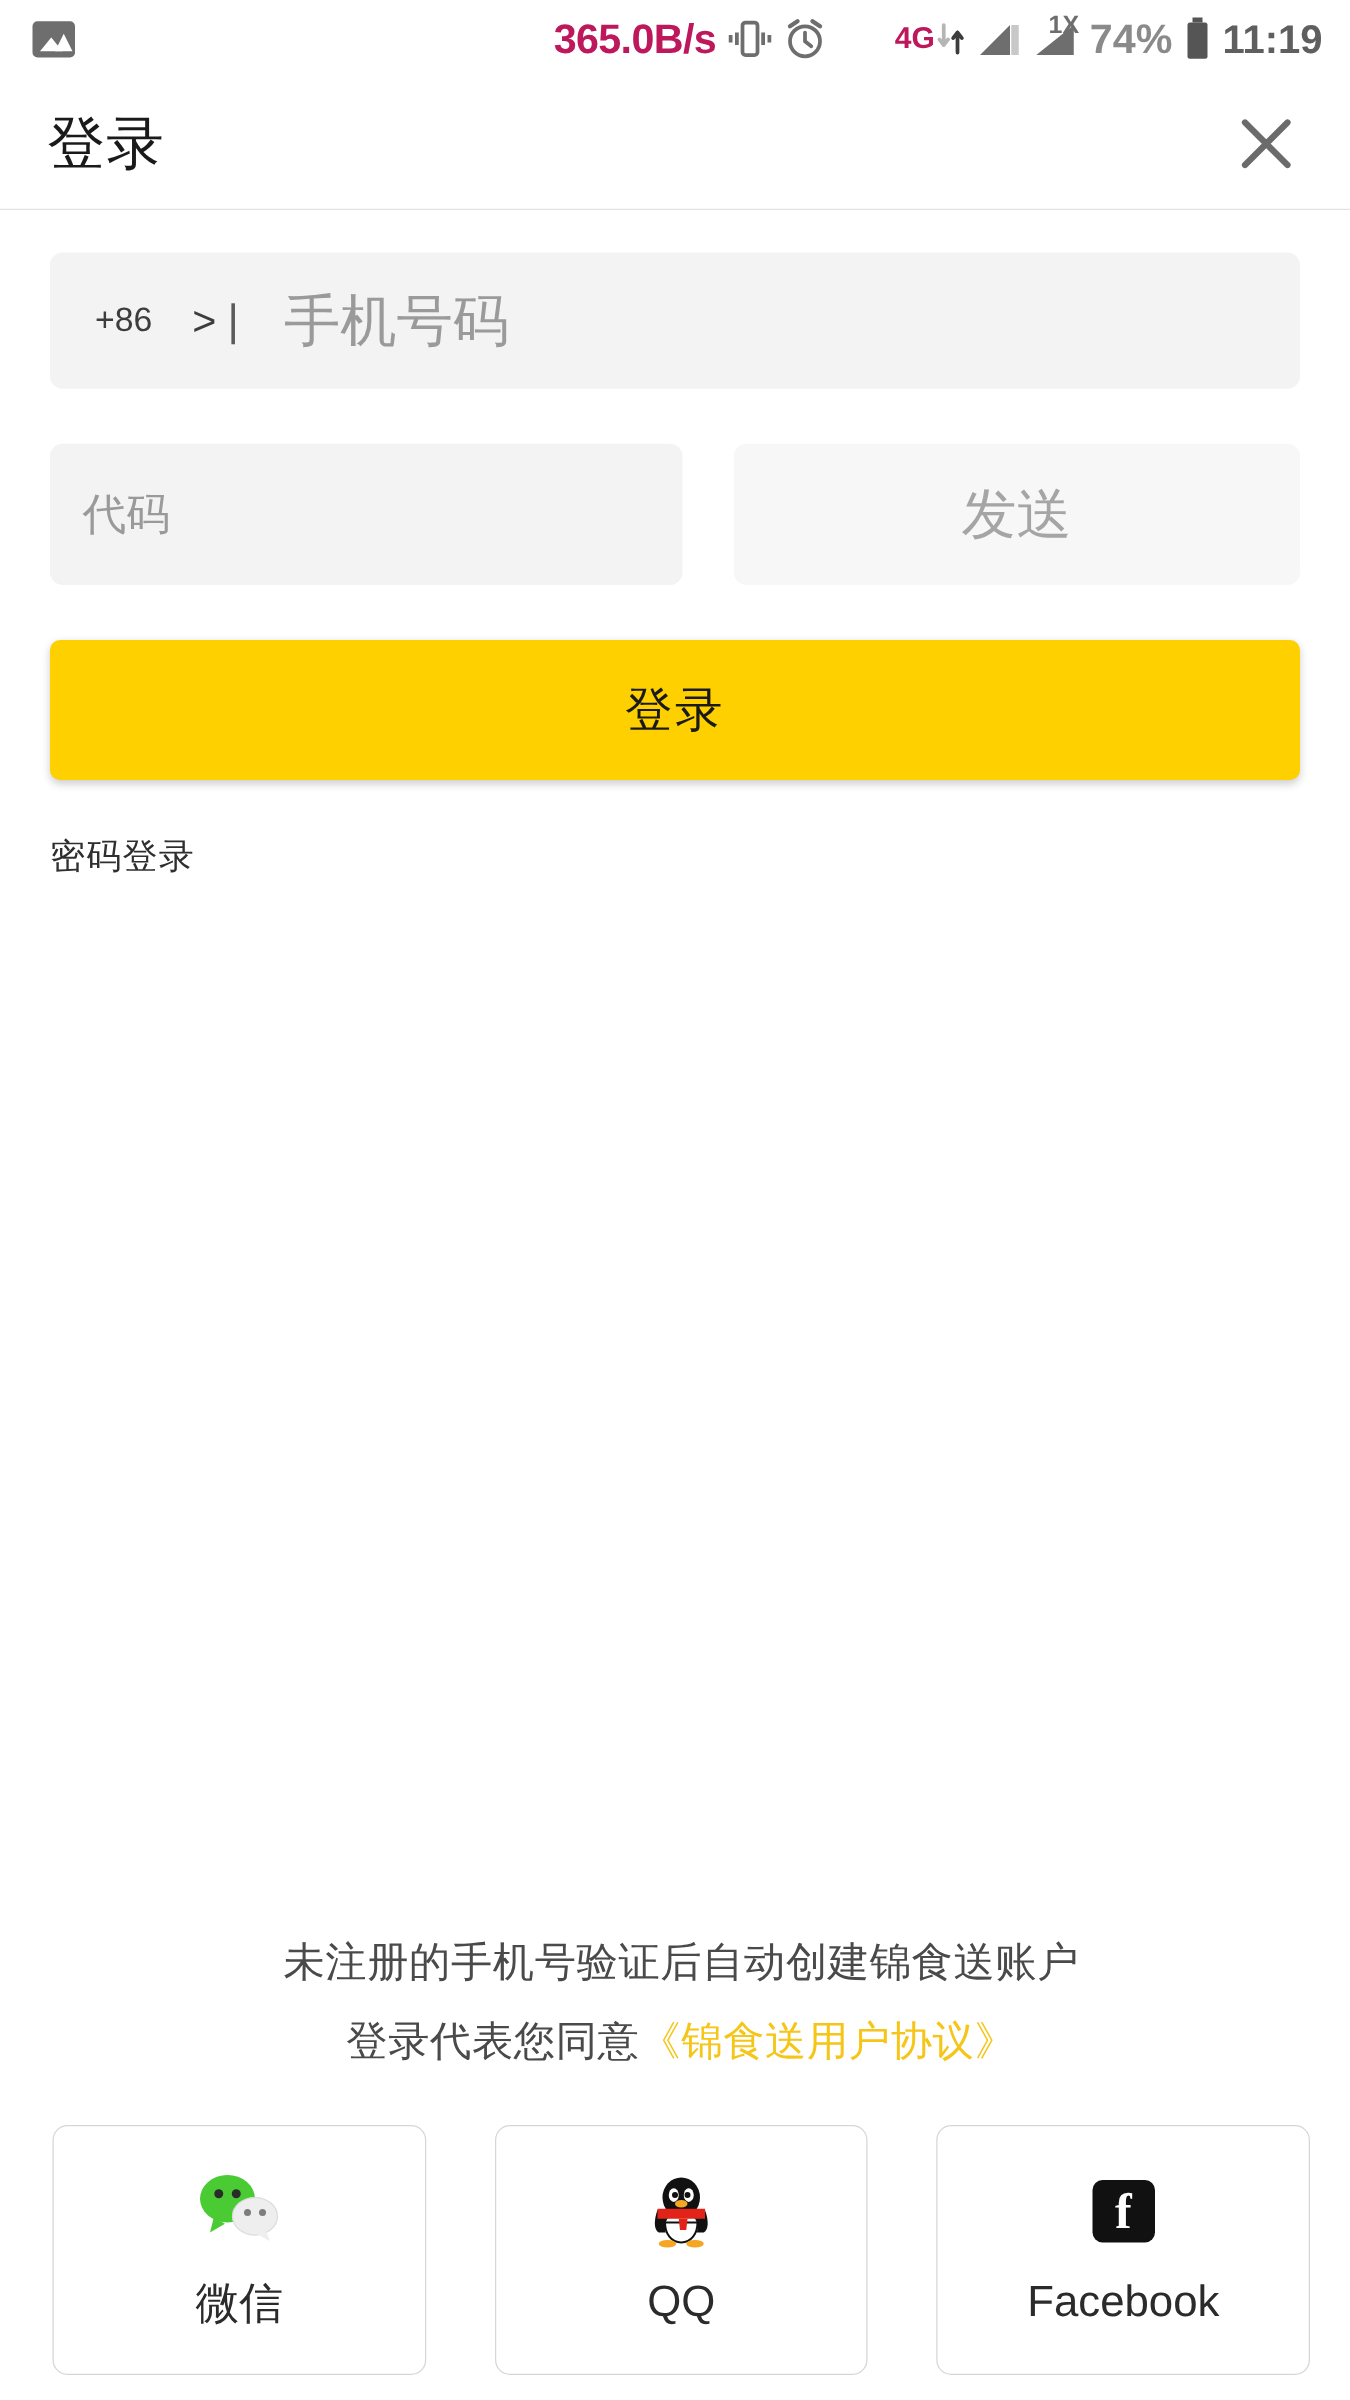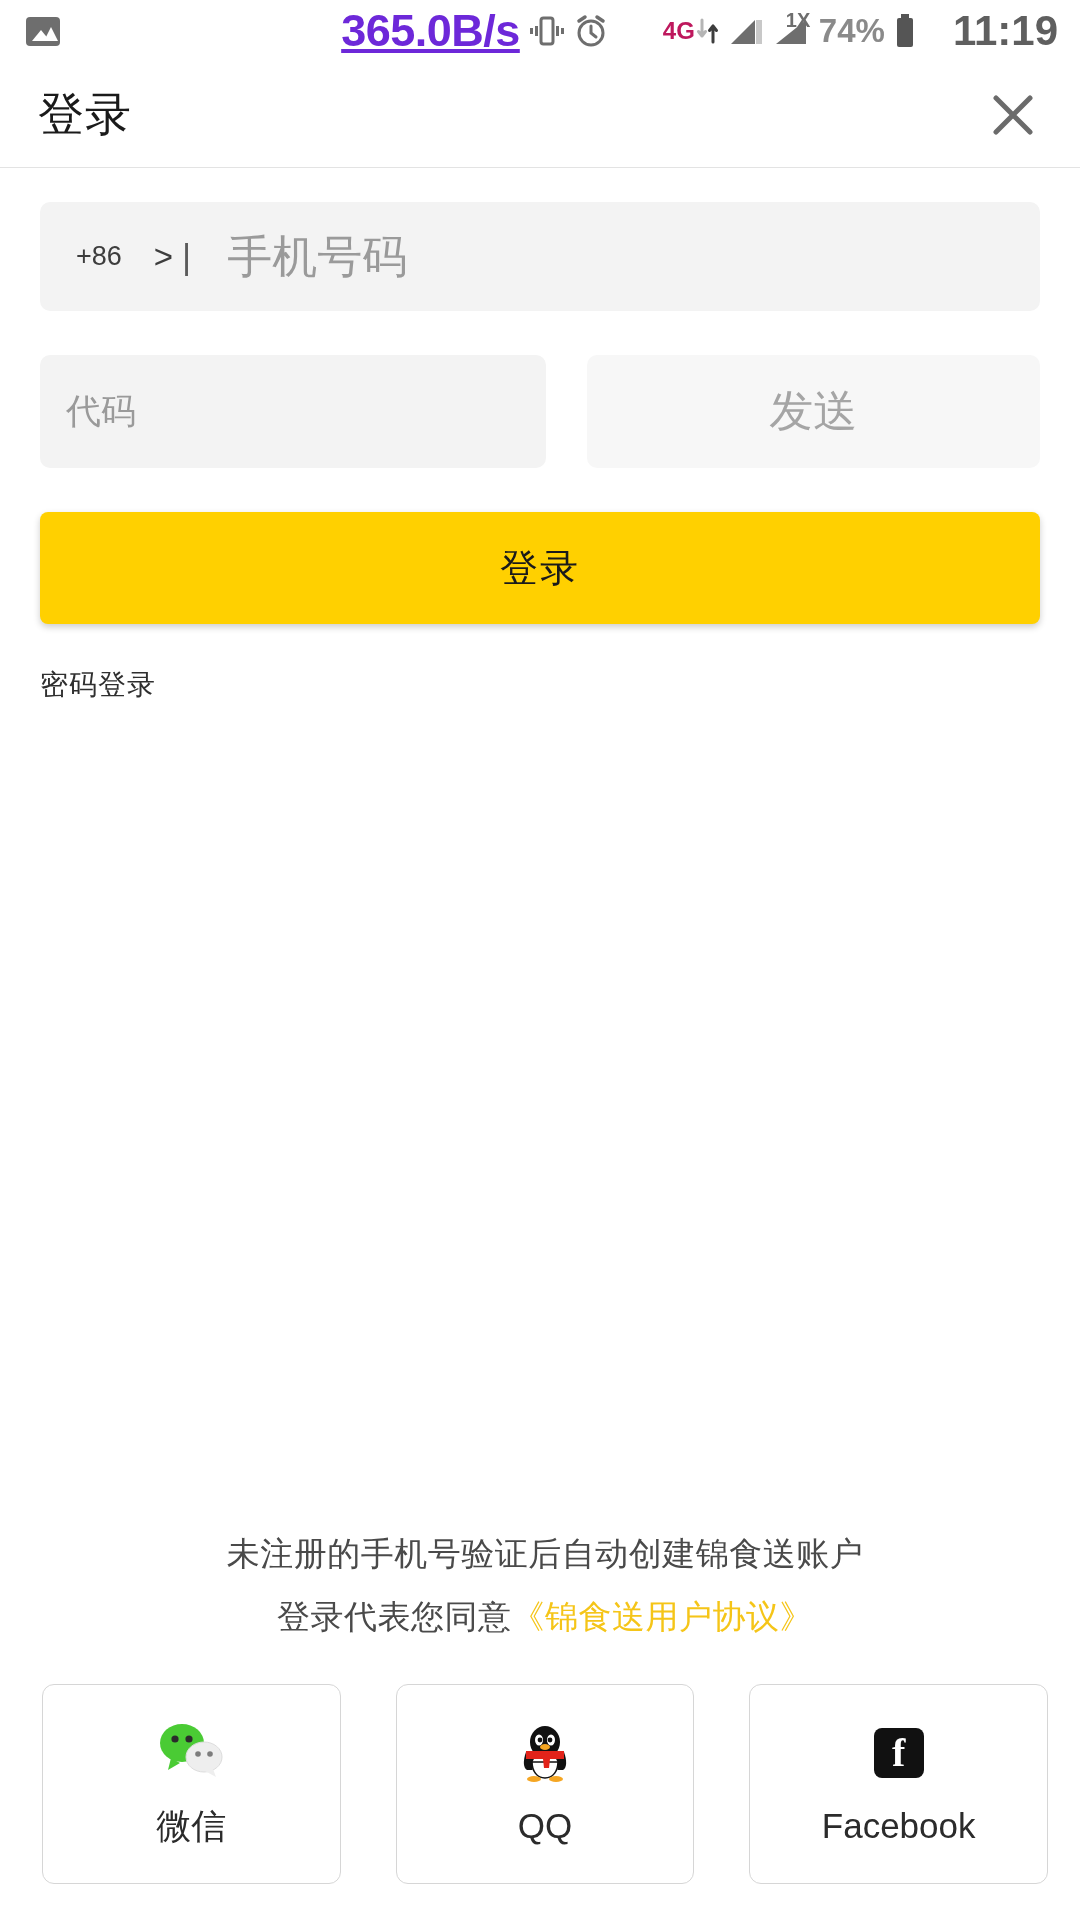--- a/index.html
+++ b/index.html
@@ -12,23 +12,23 @@
 
   
   .statusbar{
     height:62px; width:100%;
     display:flex; align-items:center;
     padding:0 22px 0 26px;
     color:#6e6e6e;
   }
   .sb-left{ display:flex; align-items:center; gap:10px; }
   .sb-right{ margin-left:auto; display:flex; align-items:center; gap:9px; }
-  .sb-net{ font-size:45px; font-weight:bold; color:#6d28d9; letter-spacing:-0.5px;text-decoration:underline; }
+  .sb-net{ font-size:33px; font-weight:bold; color:#be185d; letter-spacing:-0.5px; }
   .sb-batt-pct{ font-size:33px; font-weight:bold; color:#8a8a8a; }
-  .sb-clock{ font-size:42px; font-weight:bold; color:#5f5f5f;margin-left:28px; }
+  .sb-clock{ font-size:32px; font-weight:bold; color:#5f5f5f; }
   .gallery-ico{
     width:34px; height:29px; border-radius:4px;
     background:#6e6e6e; position:relative; overflow:hidden;
   }
   .gallery-ico:after{
     content:""; position:absolute; left:6px; bottom:5px;
     width:0; height:0;
     border-left:9px solid transparent; border-right:9px solid transparent;
     border-bottom:11px solid #ffffff;
   }
@@ -102,21 +102,21 @@
 
   .pwd-login{
     margin-top:42px; text-align:left;
     font-size:28px; color:#2f2f2f; letter-spacing:1px;
     cursor:pointer;
   }
 
   
   .footer{
     position:absolute; left:10px; right:0; bottom:0;
-    padding:0 32px 36px 32px;
+    padding:0 32px 20px 32px;
   }
   .agree{ text-align:center; }
   .agree-l1{ font-size:33px; color:#4a4a4a; letter-spacing:0.5px; }
   .agree-l2{ font-size:33px; color:#4a4a4a; margin-top:18px; letter-spacing:0.5px; }
   .agree-link{ color:#F5C518; cursor:pointer; }
 
   .socials{
     margin-top:44px;
     display:flex; gap:55px;
   }

